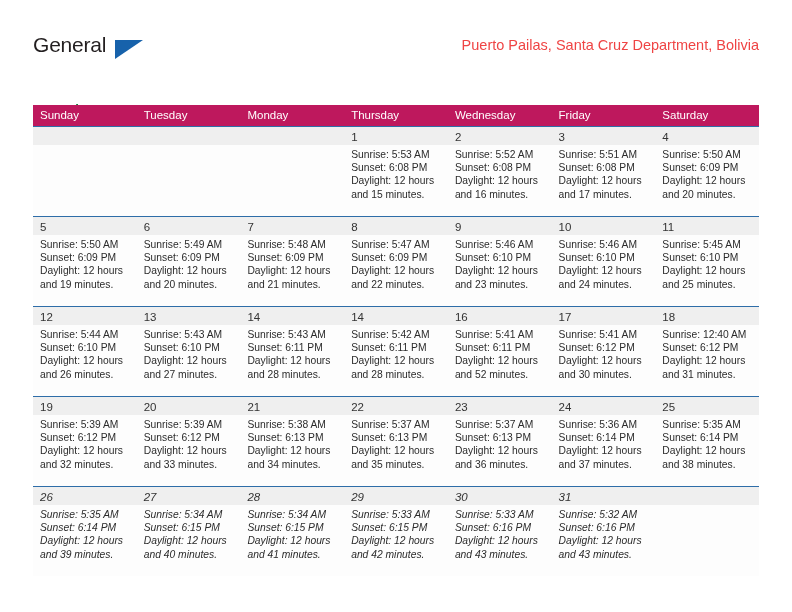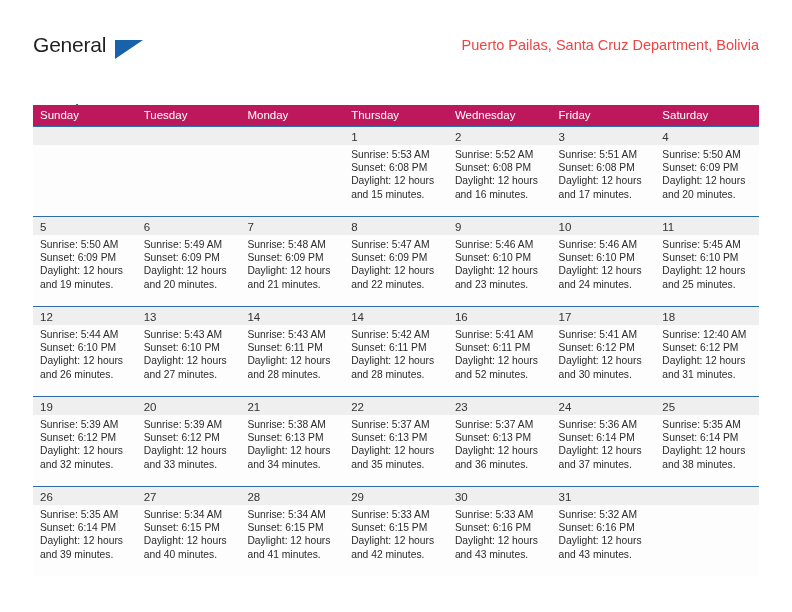--- a/index.html
+++ b/index.html
@@ -115,20 +115,21 @@
   }
 
   .week-row {
     display: flex;
     height: 90px;
     border-top: 1.6px solid #2e6da8;
     box-sizing: border-box;
   }
   .week-row:last-child {
     border-bottom: 0;
+    font-style: italic;
   }
 
   .day-cell {
     flex: 1 1 0;
     box-sizing: border-box;
     background: #fdfdfd;
     position: relative;
     overflow: hidden;
   }
 

